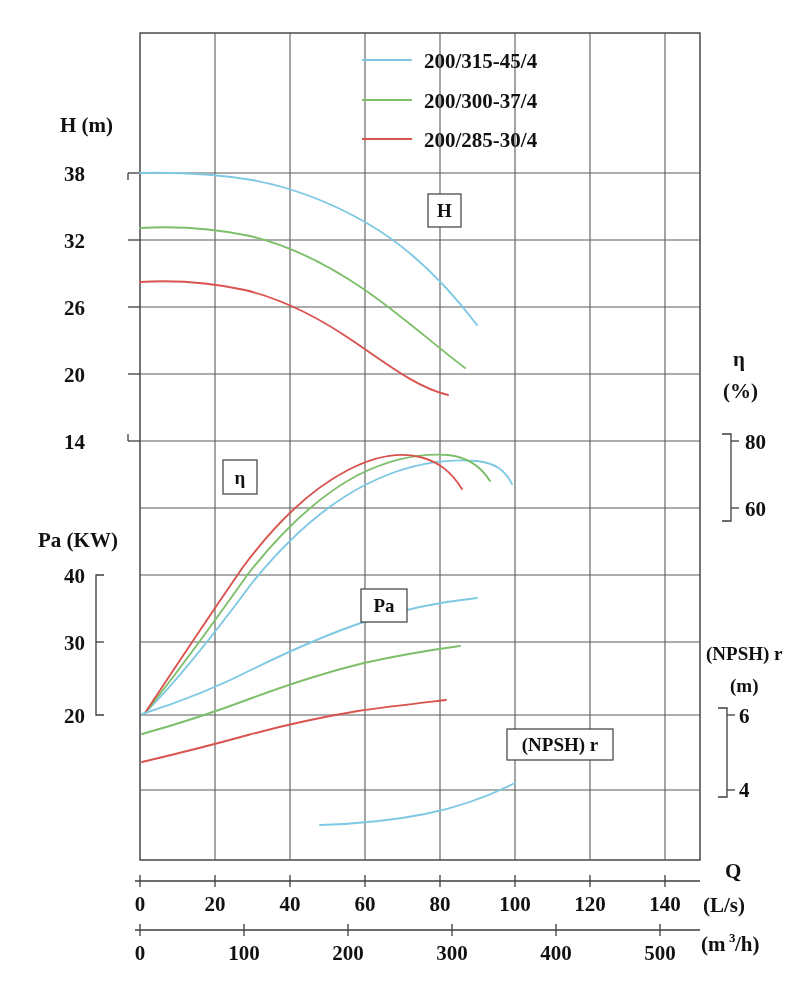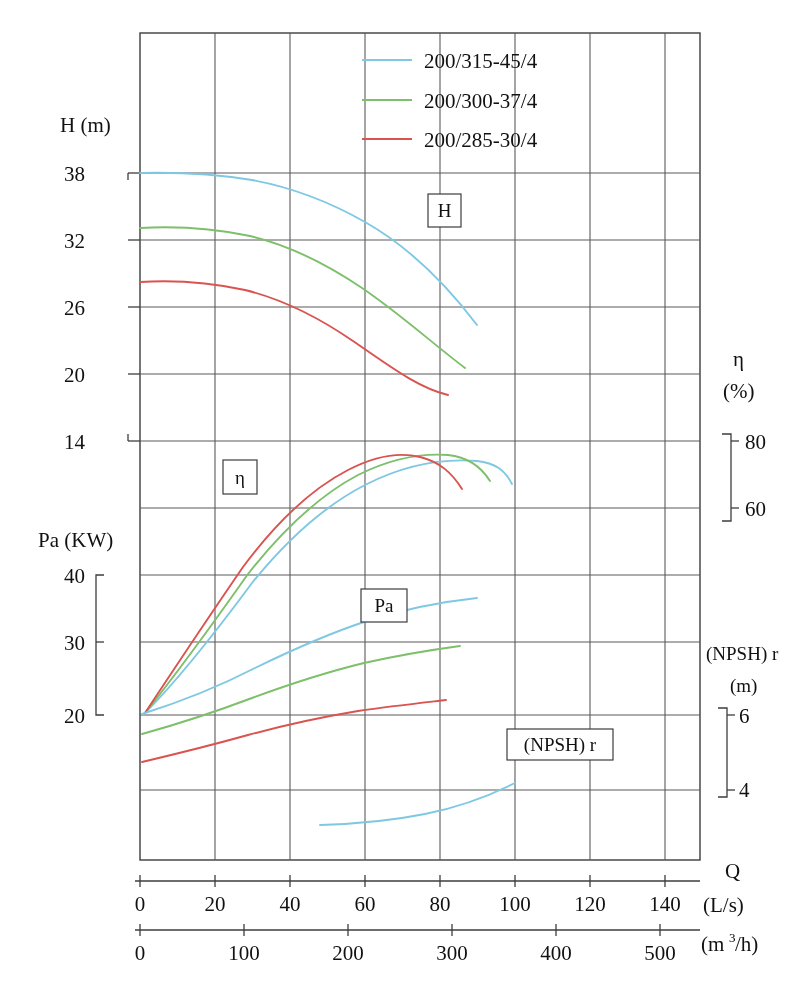--- a/index.html
+++ b/index.html
@@ -13,20 +13,21 @@
     font-family: "Liberation Serif", serif;
     color: #111111;
     position: relative;
     overflow: hidden;
   }
   #chart-root {
     position: absolute;
     left: 0; top: 0;
     width: 812px;
     height: 1000px;
+    font-weight: bold;
   }
   svg#pump-chart {
     display: block;
     width: 812px;
     height: 1000px;
   }
   .axis-label, .tick-label, .legend-label, .curve-tag, .side-label {
     font-family: "Liberation Serif", serif;
     fill: #111111;
   }

